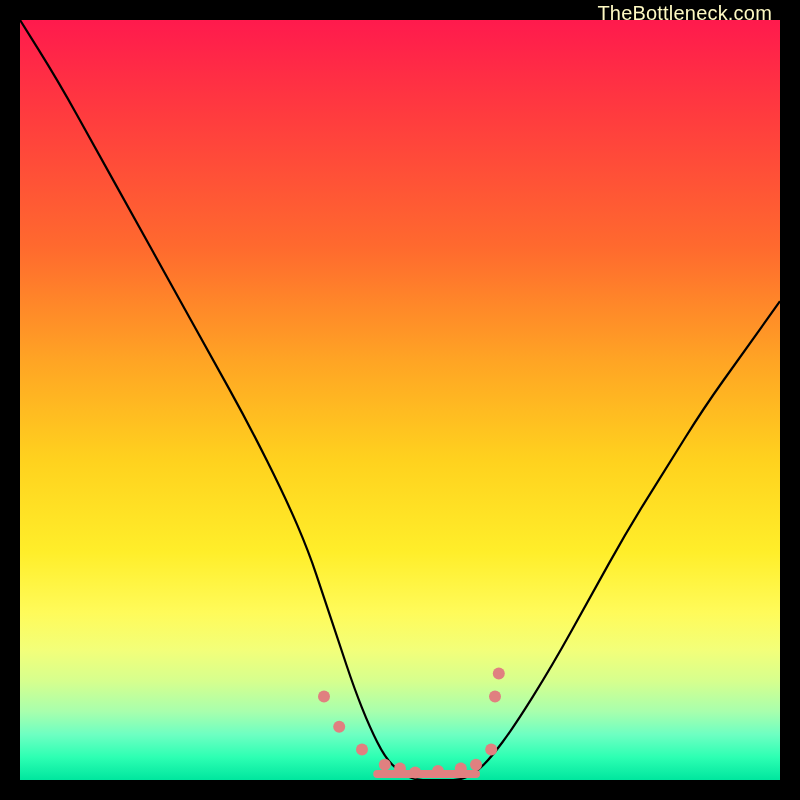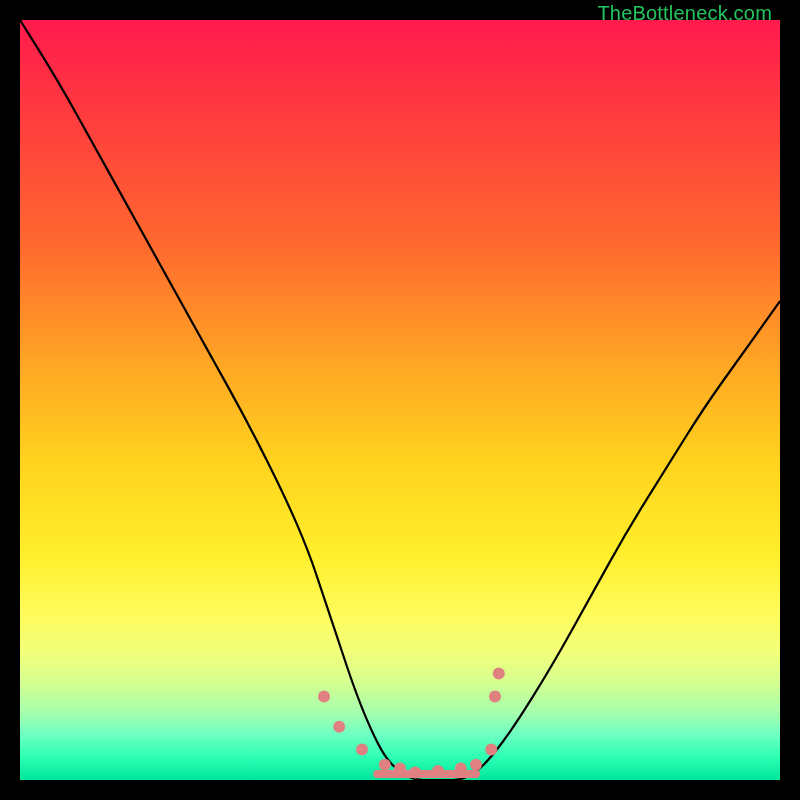--- a/index.html
+++ b/index.html
@@ -44,21 +44,21 @@
       #a8ffad 91%,
       #6effc2 94%,
       #2dffb3 97%,
       #00e69e 100%
     );
   }
   .watermark {
     position: absolute;
     top: 2px;
     right: 28px;
-    color: #22c55e;
+    color: #fef9c3;
     font-size: 20px;
     font-weight: 500;
     letter-spacing: 0.2px;
     user-select: none;
   }
   svg.curve {
     position: absolute;
     top: 0; left: 0;
     width: 760px;
     height: 760px;

